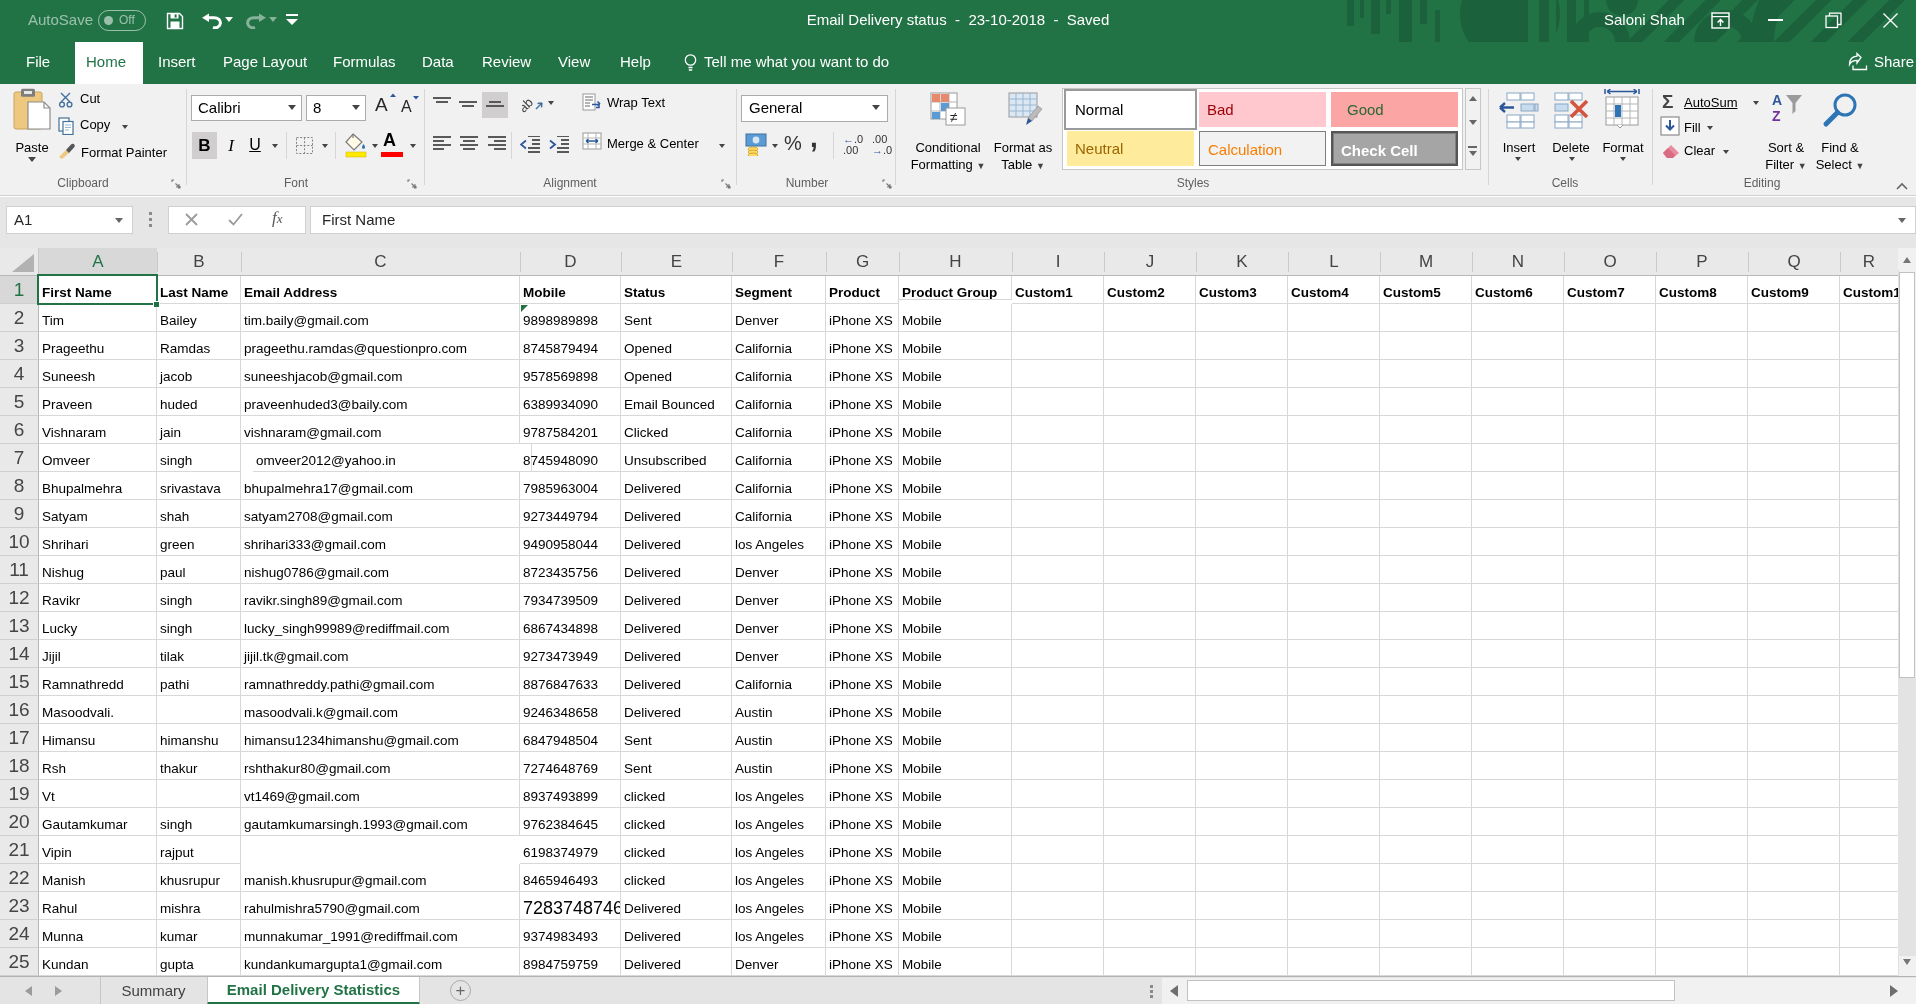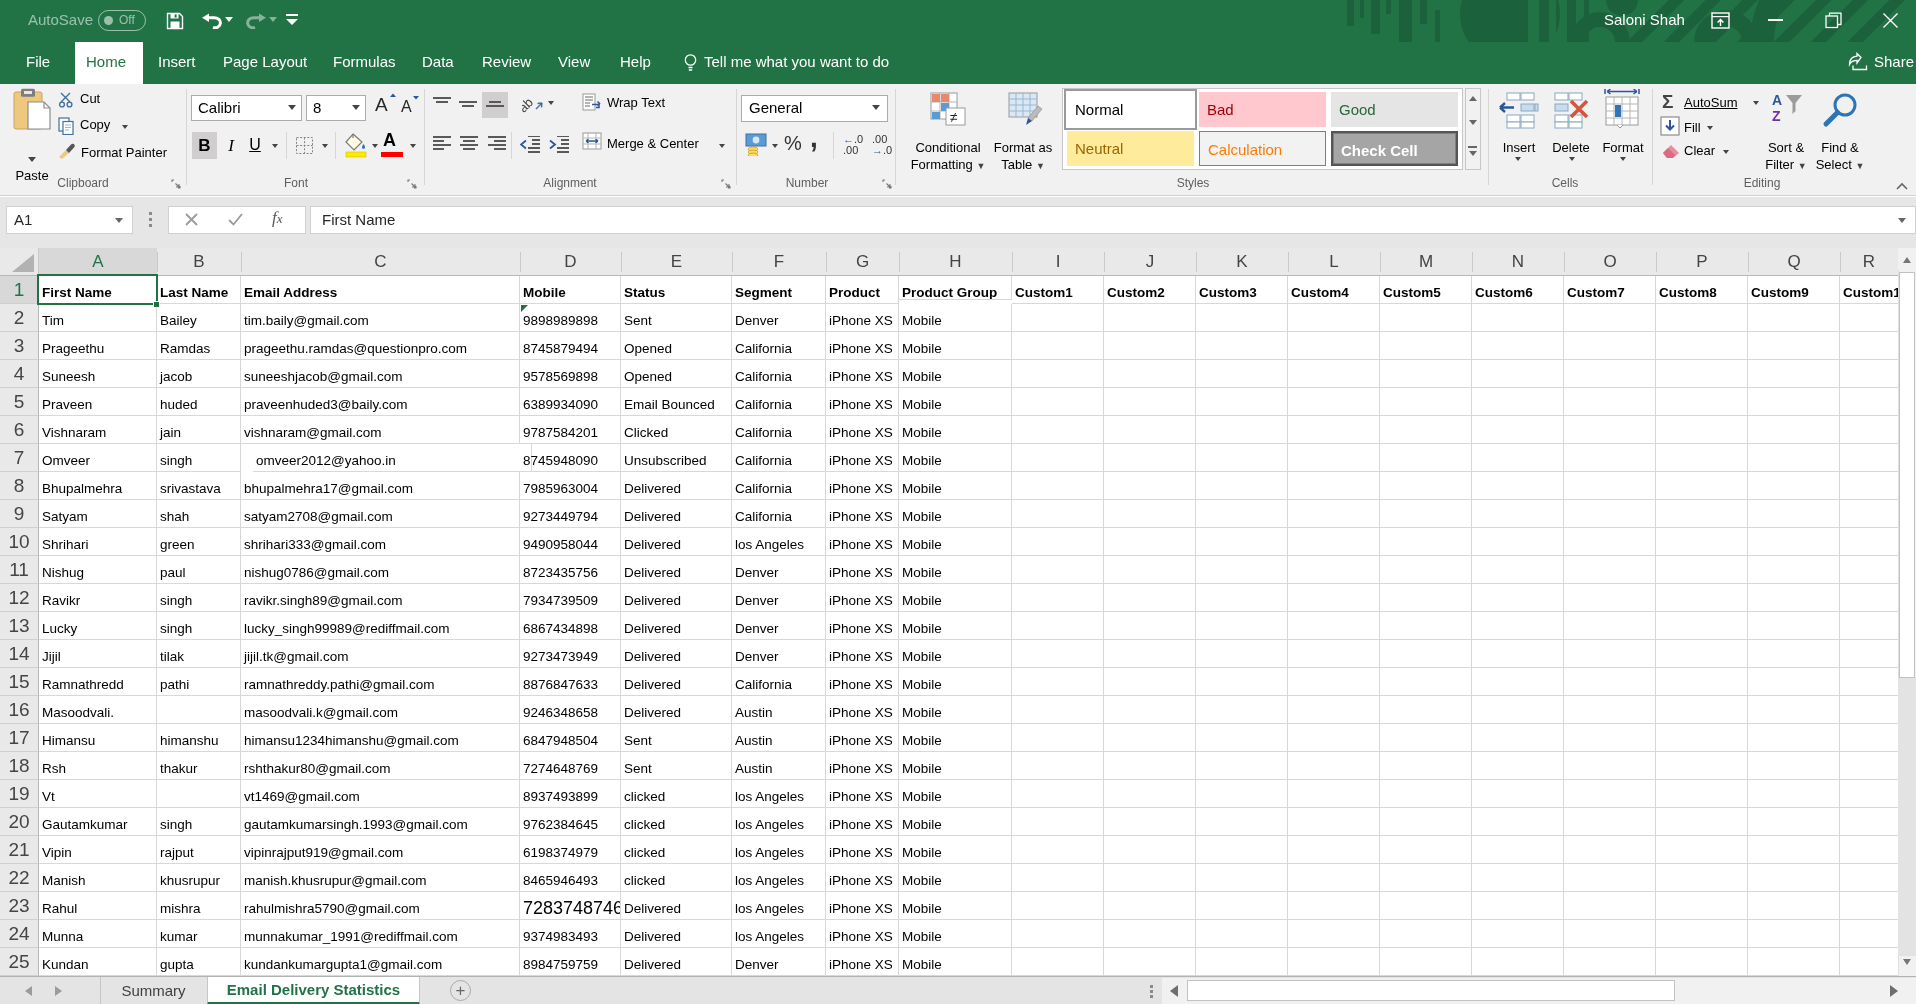--- a/index.html
+++ b/index.html
@@ -66,20 +66,21 @@
 <path d="M7 4.7 H13 C17.3 4.7 19.6 7.4 19.4 10.2 C19.2 13.4 15.6 15.6 12 14.4" fill="none" stroke="#fff" stroke-width="3"></path>
 </svg>
 <div class="abs" style="left:225px;top:17px;width:0;height:0;border-left:4px solid transparent;border-right:4px solid transparent;border-top:5px solid #fff;"></div>
 <svg class="abs" style="left:245px;top:13px;" width="22" height="16" viewBox="0 0 22 16" opacity="0.45">
 <polygon points="14,0.5 14,9 21,4.7" fill="#fff"></polygon>
 <path d="M15 4.7 H9 C4.7 4.7 2.4 7.4 2.6 10.2 C2.8 13.4 6.4 15.6 10 14.4" fill="none" stroke="#fff" stroke-width="3"></path>
 </svg>
 <div class="abs" style="left:269px;top:17px;width:0;height:0;border-left:4px solid transparent;border-right:4px solid transparent;border-top:5px solid rgba(255,255,255,0.45);"></div>
 <div class="abs" style="left:286px;top:14px;width:12px;height:2px;background:#fff;"></div>
 <div class="abs" style="left:286px;top:19px;width:0;height:0;border-left:6px solid transparent;border-right:6px solid transparent;border-top:6px solid #fff;"></div>
+<div class="abs wt" style="left:0;top:11px;width:1916px;text-align:center;font-size:15px;">Email Delivery status&nbsp; -&nbsp; 23-10-2018&nbsp; -&nbsp; Saved</div>
 <div class="abs wt" style="left:1604px;top:11px;font-size:15px;">Saloni Shah</div>
 <svg class="abs" style="left:1711px;top:12px;" width="19" height="17" viewBox="0 0 19 17">
 <rect x="1" y="1" width="17" height="15" fill="none" stroke="#fff" stroke-width="1.4"></rect>
 <path d="M1 4.6 h17" stroke="#fff" stroke-width="1.2"></path>
 <path d="M9.5 14 L9.5 8 M6.6 10.5 L9.5 7.4 L12.4 10.5" stroke="#fff" stroke-width="1.4" fill="none"></path>
 </svg>
 <div class="abs" style="left:1768px;top:19px;width:15px;height:1.6px;background:#fff;"></div>
 <svg class="abs" style="left:1825px;top:12px;" width="17" height="17" viewBox="0 0 17 17">
 <rect x="1" y="4" width="11.5" height="11.5" fill="none" stroke="#fff" stroke-width="1.3"></rect>
 <path d="M4.5 4 V1.2 H16 V12.5 H12.8" fill="none" stroke="#fff" stroke-width="1.3"></path>
@@ -137,21 +138,21 @@
 <path d="M1 3 V1 H3 M7 9 H9 V7 M4.5 4.5 L8 8 M8 5 V8 H5" stroke="#777" stroke-width="1.1" fill="none"></path>
     </svg>
 </div>
 <svg class="abs" style="left:12px;top:88px;" width="42" height="44" viewBox="0 0 42 44">
 <rect x="2" y="4" width="28" height="37" rx="2" fill="#edc87e" stroke="#c9a35e" stroke-width="1"></rect>
 <rect x="9" y="0.8" width="14" height="8" rx="1.5" fill="#7e7e7e"></rect>
 <rect x="12" y="3" width="8" height="3" fill="#e8e8e8"></rect>
 <path d="M16 14 h16 l6 6 v21 h-22 Z" fill="#fff" stroke="#8c8c8c" stroke-width="1.2"></path>
 <path d="M32 14 v6 h6" fill="none" stroke="#8c8c8c" stroke-width="1.2"></path>
 </svg>
-<div class="abs" style="left:8px;top:140px;width:48px;text-align:center;font-size:13px;margin-top:28px;">Paste</div>
+<div class="abs" style="left:8px;top:140px;width:48px;text-align:center;font-size:13px;">Paste</div>
 <div class="abs" style="left:28px;top:157px;width:0;height:0;border-left:4px solid transparent;border-right:4px solid transparent;border-top:5px solid #444;"></div>
 <svg class="abs" style="left:58px;top:92px;" width="17" height="16" viewBox="0 0 17 16">
 <path d="M3 1 L12 10 M12 1 L3 10" stroke="#41719c" stroke-width="1.4" fill="none"></path>
 <circle cx="4" cy="12.5" r="2.4" fill="none" stroke="#41719c" stroke-width="1.4"></circle>
 <circle cx="11.5" cy="12.5" r="2.4" fill="none" stroke="#41719c" stroke-width="1.4"></circle>
 </svg>
 <div class="abs" style="left:80px;top:91px;font-size:13px;">Cut</div>
 <svg class="abs" style="left:58px;top:117px;" width="17" height="18" viewBox="0 0 17 18">
 <rect x="1" y="1" width="10" height="13" fill="#fff" stroke="#41719c" stroke-width="1.2"></rect>
 <rect x="5" y="4.5" width="10" height="13" fill="#fff" stroke="#41719c" stroke-width="1.2"></rect>
@@ -293,21 +294,21 @@
 <rect x="1" y="1" width="28" height="24" fill="#dbe7f3" stroke="#9a9a9a"></rect>
 <path d="M1 7 h28 M1 13 h28 M1 19 h28 M8 1 v24 M15 1 v24 M22 1 v24" stroke="#9ab7d0"></path>
 <path d="M20 26 L30 14 l4 3 L24 29 Z" fill="#bbb" stroke="#888" stroke-width="0.6"></path>
 <path d="M20 26 l4 3 l-6 4 Z" fill="#2b579a"></path>
 </svg>
 <div class="abs" style="left:983px;top:140px;width:80px;text-align:center;font-size:13px;">Format as</div>
 <div class="abs" style="left:983px;top:157px;width:80px;text-align:center;font-size:13px;">Table <span style="font-size:9px;color:#444;">▼</span></div>
 <div class="abs" style="left:1062px;top:88px;width:401px;height:82px;background:#fff;border:1px solid #c6c6c6;"></div>
 <div class="abs" style="left:1067px;top:92px;width:127px;height:35px;background:#fff;color:#000;outline:2px solid #9a9a9a;outline-offset:1px;font-size:15px;line-height:35px;padding-left:8px;">Normal</div>
 <div class="abs" style="left:1199px;top:92px;width:127px;height:35px;background:#ffc7ce;color:#9c0006;font-size:15px;line-height:35px;padding-left:8px;">Bad</div>
-<div class="abs" style="left:1331px;top:92px;width:127px;height:35px;background:#e5e5e5;color:#276738;font-size:15px;line-height:35px;padding-left:8px;">Good</div>
+<div class="abs" style="left:1331px;top:92px;width:127px;height:35px;background:#fca5a5;color:#276738;font-size:15px;line-height:35px;padding-left:16px;">Good</div>
 <div class="abs" style="left:1067px;top:131px;width:127px;height:35px;background:#ffeb9c;color:#9c6500;font-size:15px;line-height:35px;padding-left:8px;">Neutral</div>
 <div class="abs" style="left:1199px;top:131px;width:127px;height:35px;background:#f2f2f2;color:#fa7d00;border:1px solid #7f7f7f;font-size:15px;line-height:35px;padding-left:8px;">Calculation</div>
 <div class="abs" style="left:1331px;top:131px;width:127px;height:35px;background:#a5a5a5;color:#fff;border:2px solid #555;box-shadow:inset 0 0 0 1px #808080;font-weight:bold;font-size:15px;line-height:35px;padding-left:8px;">Check Cell</div>
 <div class="abs" style="left:1465px;top:88px;width:16px;height:82px;background:#f1f1f1;border:1px solid #c6c6c6;"></div>
 <div class="abs" style="left:1469px;top:96px;width:0;height:0;border-left:4px solid transparent;border-right:4px solid transparent;border-bottom:5px solid #666;"></div>
 <div class="abs" style="left:1469px;top:120px;width:0;height:0;border-left:4px solid transparent;border-right:4px solid transparent;border-top:5px solid #666;"></div>
 <div class="abs" style="left:1468px;top:146px;width:9px;height:1.6px;background:#666;"></div>
 <div class="abs" style="left:1469px;top:151px;width:0;height:0;border-left:4px solid transparent;border-right:4px solid transparent;border-top:5px solid #666;"></div>
 <svg class="abs" style="left:1499px;top:91px;" width="40" height="38" viewBox="0 0 40 38">
 <g fill="#fff" stroke="#8aa8c4">
@@ -813,21 +814,20 @@
 <div class="abs" style="left:1288px;top:560px;width:92px;height:28px;border-bottom:1px solid #d8d8d8;border-right:1px solid #d8d8d8;padding-top:5px;line-height:23px;font-size:13.5px;color:#000;padding-left:3px;overflow:hidden;white-space:nowrap;"></div>
 <div class="abs" style="left:1380px;top:560px;width:92px;height:28px;border-bottom:1px solid #d8d8d8;border-right:1px solid #d8d8d8;padding-top:5px;line-height:23px;font-size:13.5px;color:#000;padding-left:3px;overflow:hidden;white-space:nowrap;"></div>
 <div class="abs" style="left:1472px;top:560px;width:92px;height:28px;border-bottom:1px solid #d8d8d8;border-right:1px solid #d8d8d8;padding-top:5px;line-height:23px;font-size:13.5px;color:#000;padding-left:3px;overflow:hidden;white-space:nowrap;"></div>
 <div class="abs" style="left:1564px;top:560px;width:92px;height:28px;border-bottom:1px solid #d8d8d8;border-right:1px solid #d8d8d8;padding-top:5px;line-height:23px;font-size:13.5px;color:#000;padding-left:3px;overflow:hidden;white-space:nowrap;"></div>
 <div class="abs" style="left:1656px;top:560px;width:92px;height:28px;border-bottom:1px solid #d8d8d8;border-right:1px solid #d8d8d8;padding-top:5px;line-height:23px;font-size:13.5px;color:#000;padding-left:3px;overflow:hidden;white-space:nowrap;"></div>
 <div class="abs" style="left:1748px;top:560px;width:92px;height:28px;border-bottom:1px solid #d8d8d8;border-right:1px solid #d8d8d8;padding-top:5px;line-height:23px;font-size:13.5px;color:#000;padding-left:3px;overflow:hidden;white-space:nowrap;"></div>
 <div class="abs" style="left:1840px;top:560px;width:76px;height:28px;border-bottom:1px solid #d8d8d8;border-right:1px solid #d8d8d8;padding-top:5px;line-height:23px;font-size:13.5px;color:#000;padding-left:3px;overflow:hidden;white-space:nowrap;"></div>
 <div class="abs" style="left:0;top:588px;width:39px;height:28px;background:#e9e9e9;border-bottom:1px solid #cfcfcf;border-right:1px solid #b7b7b7;line-height:28px;text-align:center;font-size:19px;color:#454545;">21</div>
 <div class="abs" style="left:39px;top:588px;width:118px;height:28px;border-bottom:1px solid #d8d8d8;border-right:1px solid #d8d8d8;padding-top:5px;line-height:23px;font-size:13.5px;color:#000;padding-left:3px;overflow:hidden;white-space:nowrap;">Vipin</div>
 <div class="abs" style="left:157px;top:588px;width:84px;height:28px;border-bottom:1px solid #d8d8d8;border-right:1px solid #d8d8d8;padding-top:5px;line-height:23px;font-size:13.5px;color:#000;padding-left:3px;overflow:hidden;white-space:nowrap;">rajput</div>
-<div class="abs" style="left:241px;top:588px;width:279px;height:28px;border-bottom:1px solid #d8d8d8;border-right:1px solid #d8d8d8;padding-top:5px;line-height:23px;font-size:13.5px;color:#000;padding-left:3px;overflow:hidden;white-space:nowrap;">vipinrajput919@gmail.com</div>
 <div class="abs" style="left:520px;top:588px;width:101px;height:28px;border-bottom:1px solid #d8d8d8;border-right:1px solid #d8d8d8;padding-top:5px;line-height:23px;font-size:13.5px;color:#000;padding-left:3px;overflow:hidden;white-space:nowrap;">6198374979</div>
 <div class="abs" style="left:621px;top:588px;width:111px;height:28px;border-bottom:1px solid #d8d8d8;border-right:1px solid #d8d8d8;padding-top:5px;line-height:23px;font-size:13.5px;color:#000;padding-left:3px;overflow:hidden;white-space:nowrap;">clicked</div>
 <div class="abs" style="left:732px;top:588px;width:94px;height:28px;border-bottom:1px solid #d8d8d8;border-right:1px solid #d8d8d8;padding-top:5px;line-height:23px;font-size:13.5px;color:#000;padding-left:3px;overflow:hidden;white-space:nowrap;">los Angeles</div>
 <div class="abs" style="left:826px;top:588px;width:73px;height:28px;border-bottom:1px solid #d8d8d8;border-right:1px solid #d8d8d8;padding-top:5px;line-height:23px;font-size:13.5px;color:#000;padding-left:3px;overflow:hidden;white-space:nowrap;">iPhone XS</div>
 <div class="abs" style="left:899px;top:588px;width:113px;height:28px;border-bottom:1px solid #d8d8d8;border-right:1px solid #d8d8d8;padding-top:5px;line-height:23px;font-size:13.5px;color:#000;padding-left:3px;overflow:hidden;white-space:nowrap;">Mobile</div>
 <div class="abs" style="left:1012px;top:588px;width:92px;height:28px;border-bottom:1px solid #d8d8d8;border-right:1px solid #d8d8d8;padding-top:5px;line-height:23px;font-size:13.5px;color:#000;padding-left:3px;overflow:hidden;white-space:nowrap;"></div>
 <div class="abs" style="left:1104px;top:588px;width:92px;height:28px;border-bottom:1px solid #d8d8d8;border-right:1px solid #d8d8d8;padding-top:5px;line-height:23px;font-size:13.5px;color:#000;padding-left:3px;overflow:hidden;white-space:nowrap;"></div>
 <div class="abs" style="left:1196px;top:588px;width:92px;height:28px;border-bottom:1px solid #d8d8d8;border-right:1px solid #d8d8d8;padding-top:5px;line-height:23px;font-size:13.5px;color:#000;padding-left:3px;overflow:hidden;white-space:nowrap;"></div>
 <div class="abs" style="left:1288px;top:588px;width:92px;height:28px;border-bottom:1px solid #d8d8d8;border-right:1px solid #d8d8d8;padding-top:5px;line-height:23px;font-size:13.5px;color:#000;padding-left:3px;overflow:hidden;white-space:nowrap;"></div>
 <div class="abs" style="left:1380px;top:588px;width:92px;height:28px;border-bottom:1px solid #d8d8d8;border-right:1px solid #d8d8d8;padding-top:5px;line-height:23px;font-size:13.5px;color:#000;padding-left:3px;overflow:hidden;white-space:nowrap;"></div>

